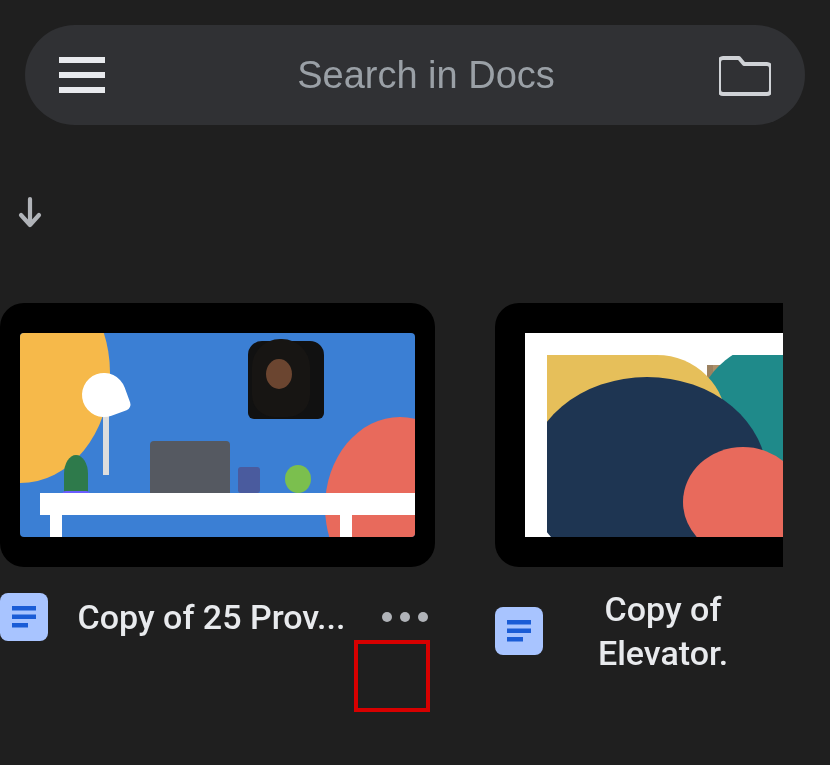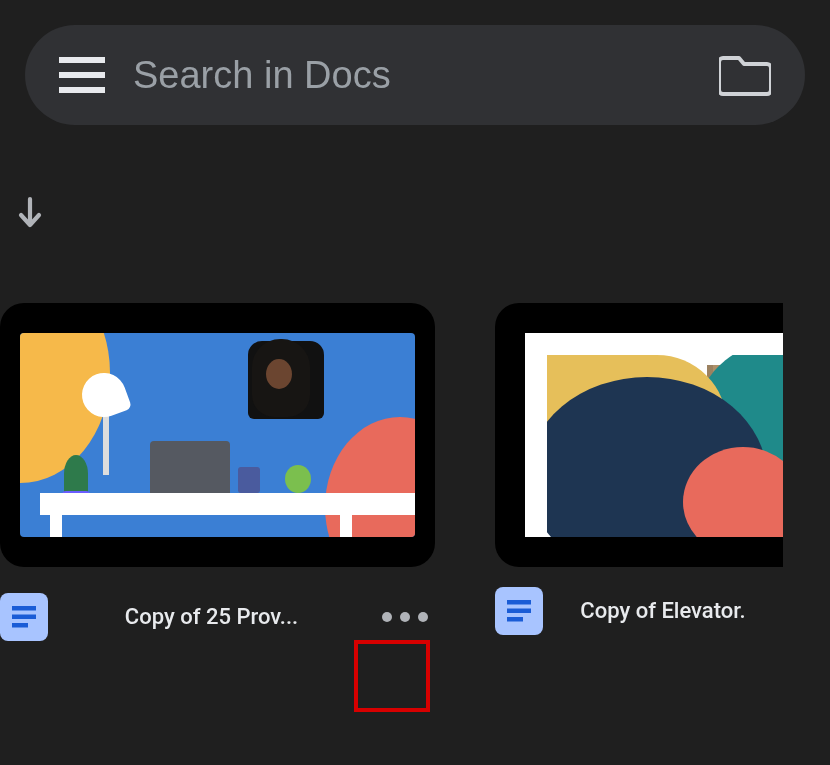--- a/index.html
+++ b/index.html
@@ -1,19 +1,19 @@
 <!DOCTYPE html>
 <html><head>
   <meta charset="utf-8">
   <style>
     * { margin:0; padding:0; box-sizing:border-box; }
     html,body { width:830px; height:765px; background:#1f1f1f; font-family:'Google Sans',Roboto,Arial,sans-serif; overflow:hidden; color:#e8eaed; }
     .topbar { margin:25px 25px 0 25px; height:100px; background:#303134; border-radius:50px; display:flex; align-items:center; padding:0 34px; }
     .hamburger-icon svg { display:block; }
-    .search-input { flex:1; margin-left:28px; background:transparent; border:none; font-size:38px; color:#e8eaed; outline:none; }
+    .search-input { flex:1; margin-left:28px; background:transparent; border:none; font-size:38px; color:#e8eaed; outline:none;text-align:center; }
     .search-input::placeholder { color:#9aa0a6; }
     .folder-icon svg { display:block; }
     .sort-row { display:flex; align-items:center; margin:70px 0 0 14px; }
     .sort-label { font-size:34px; font-weight:500; color:#b0b3b8; }
     .sort-label + svg { margin-left:6px; }
     .grid { display:flex; gap:60px; margin-top:72px; padding-left:0; }
     .card { width:435px; cursor:pointer; }
     .card.second { width:288px; } 
     .thumb { width:435px; height:264px; border-radius:24px; background:#000; padding:30px 20px; overflow:hidden; }
     .thumb-inner { width:100%; height:100%; border-radius:4px; position:relative; overflow:hidden; }
@@ -47,21 +47,21 @@
     .t2-art .shelves { position:absolute; inset:0; background:repeating-linear-gradient(90deg,#8a6b44 0 6px,#a07c4e 6px 14px); opacity:.85; }
     .t2-art .man { position:absolute; right:40px; top:30px; width:60px; height:130px; }
     .t2-art .man .mh { width:26px; height:30px; background:#d9b28b; border-radius:50%; margin:0 auto; }
     .t2-art .man .mb { width:54px; height:80px; background:#2b3a52; border-radius:10px; margin:4px auto 0; }
     .t2-art .woman { position:absolute; right:90px; bottom:-20px; width:90px; height:120px; }
     .t2-art .woman .wh { width:60px; height:60px; background:#1a1a1a; border-radius:50%; margin-left:8px; }
     .t2-art .woman .wb { width:90px; height:70px; background:#efefef; border-radius:20px 20px 0 0; margin-top:-6px; }
     .meta { display:flex; align-items:center; margin-top:20px; }
     .doc-icon { width:48px; height:48px; background:#a8c4ff; border-radius:8px; display:flex; align-items:center; justify-content:center; flex-shrink:0; }
     .doc-icon svg { display:block; }
-    .doc-title { flex:1; font-size:22px; font-weight:500; color:#e8eaed; margin:0 14px; text-align:center; line-height:1.3; }
+    .doc-title { flex:1; font-size:34px; font-weight:500; color:#e8eaed; margin:0 14px; text-align:center; line-height:1.3; }
     .more-btn { width:60px; height:60px; display:flex; align-items:center; justify-content:center; flex-shrink:0; background:transparent; border:none; cursor:pointer; }
     .more-btn svg circle { fill:#b0b3b8; }
     .annot { position:absolute; border:4px solid #d70000; pointer-events:none; }
   </style>
 </head>
 <body>
 
 <div class="topbar">
   <span class="hamburger-icon">
     <svg width="46" height="36" viewBox="0 0 46 36">

